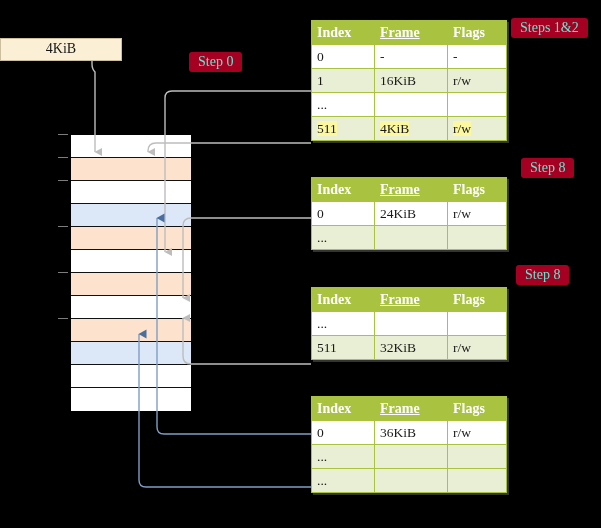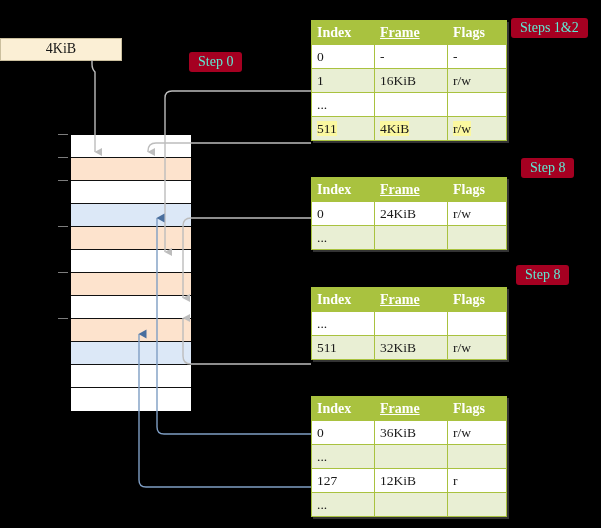--- a/index.html
+++ b/index.html
@@ -199,25 +199,20 @@
           <tr class="rowA">
             <td class="c0">0</td>
             <td class="c1">36KiB</td>
             <td class="c2">r/w</td>
           </tr>
           <tr class="rowB">
             <td class="c0">...</td>
             <td class="c1"></td>
             <td class="c2"></td>
           </tr>
-          <tr class="rowA">
-            <td class="c0">127</td>
-            <td class="c1">12KiB</td>
-            <td class="c2">r</td>
-          </tr>
           <tr class="rowB">
             <td class="c0">...</td>
             <td class="c1"></td>
             <td class="c2"></td>
           </tr>
         </tbody>
       </table>
     </div>
 
 <div class="tick" style="left: 58px; top: 134px;"></div>

